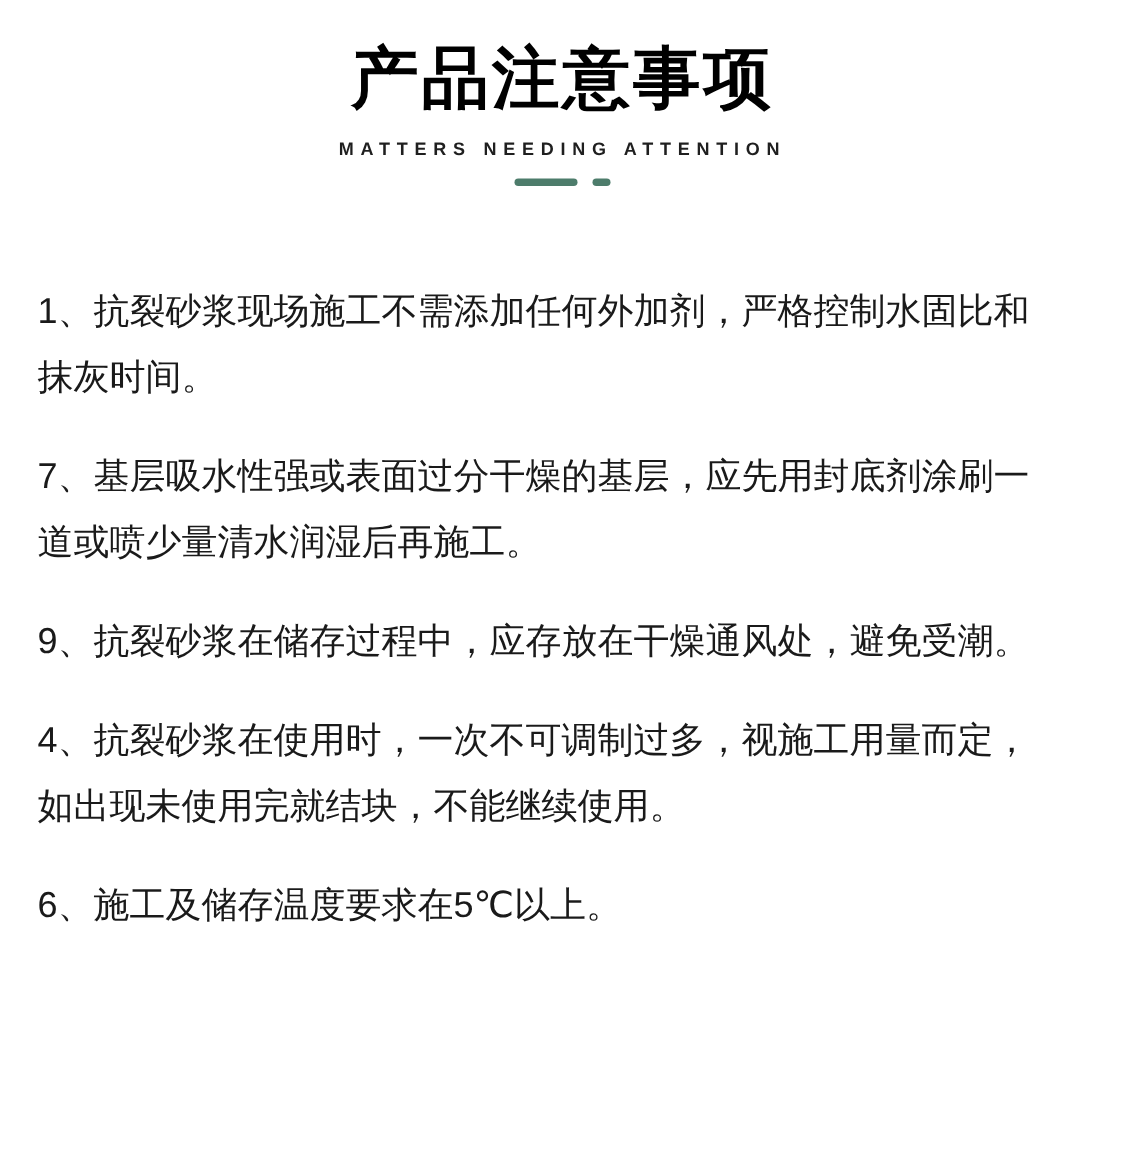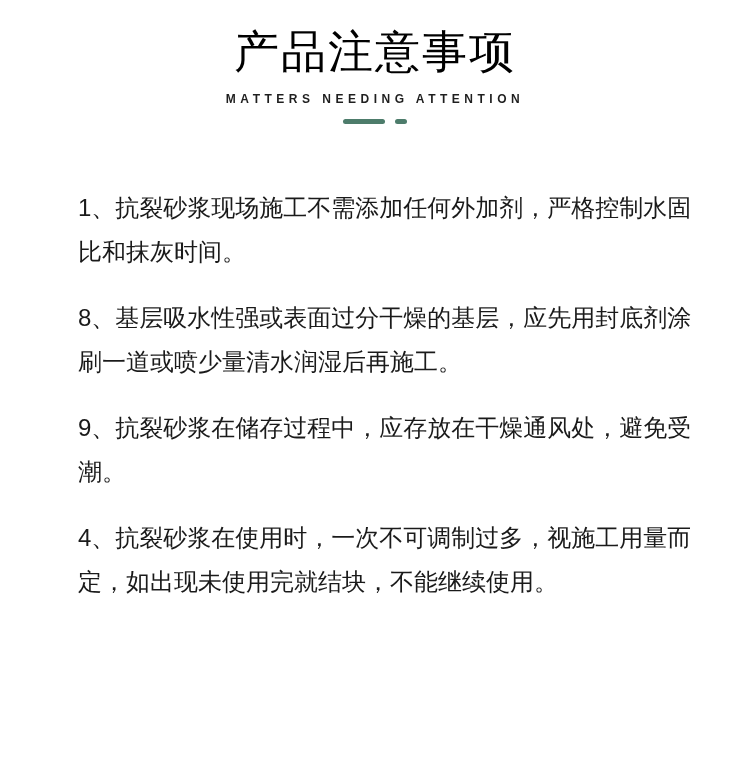--- a/index.html
+++ b/index.html
@@ -14,21 +14,21 @@
     background: #ffffff;
     overflow: hidden;
   }
   .header {
     padding-top: 26px;
     text-align: center;
   }
   .title {
     font-size: 45px;
     line-height: 52px;
-    font-weight: 400;
+    font-weight: 700;
     color: #000000;
     letter-spacing: 2px;
   }
   .subtitle {
     margin-top: 14px;
     font-size: 12px;
     line-height: 14px;
     font-weight: 600;
     letter-spacing: 4.5px;
     color: #1f1f1f;
@@ -41,21 +41,21 @@
     gap: 10px;
   }
   .dash {
     height: 5px;
     border-radius: 3px;
     background: #4d7c6b;
   }
   .dash-long { width: 42px; }
   .dash-short { width: 12px; }
   .notes {
-    padding: 62px 50px 0 78px;
+    padding: 62px 50px 0 25px;
   }
   .note {
     font-size: 24px;
     line-height: 44px;
     color: #1a1a1a;
     margin-bottom: 22px;
     text-align: left;
   }
 </style>
 </head>
@@ -67,18 +67,19 @@
     <div class="title">产品注意事项</div>
     <div class="subtitle">MATTERS NEEDING ATTENTION</div>
     <div class="divider">
       <span class="dash dash-long"></span>
       <span class="dash dash-short"></span>
     </div>
   </div>
 
   <div class="notes">
     <p class="note">1、抗裂砂浆现场施工不需添加任何外加剂，严格控制水固比和抹灰时间。</p>
-    <p class="note">8、基层吸水性强或表面过分干燥的基层，应先用封底剂涂刷一道或喷少量清水润湿后再施工。</p>
+    <p class="note">7、基层吸水性强或表面过分干燥的基层，应先用封底剂涂刷一道或喷少量清水润湿后再施工。</p>
     <p class="note">9、抗裂砂浆在储存过程中，应存放在干燥通风处，避免受潮。</p>
     <p class="note">4、抗裂砂浆在使用时，一次不可调制过多，视施工用量而定，如出现未使用完就结块，不能继续使用。</p>
+    <p class="note">6、施工及储存温度要求在5℃以上。</p>
   </div>
 
 </div>
 
 </body></html>

